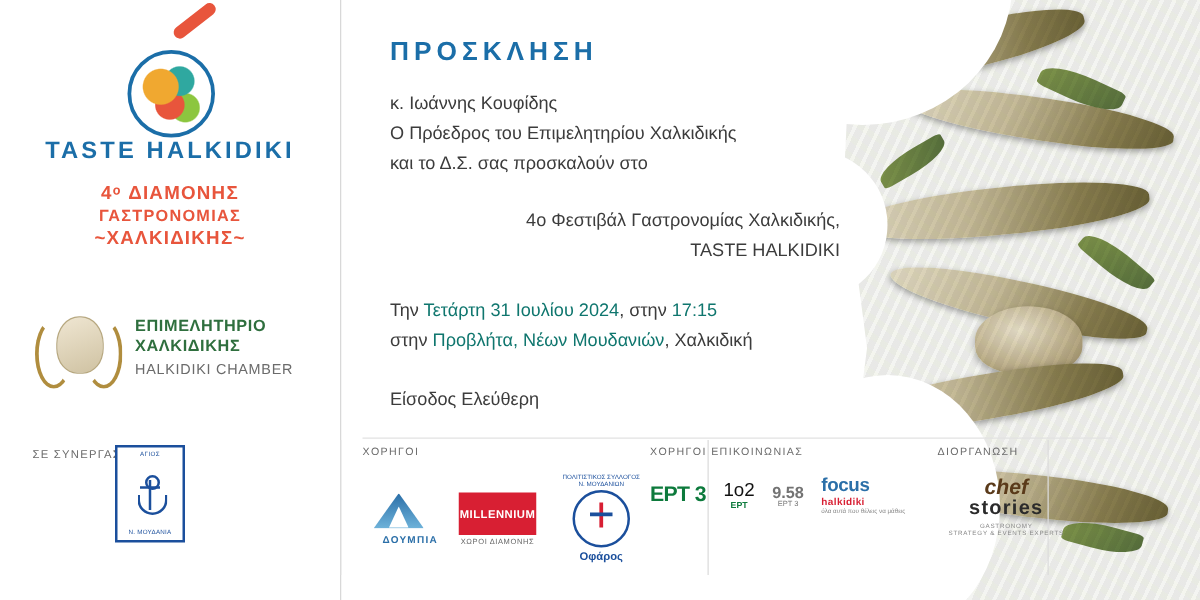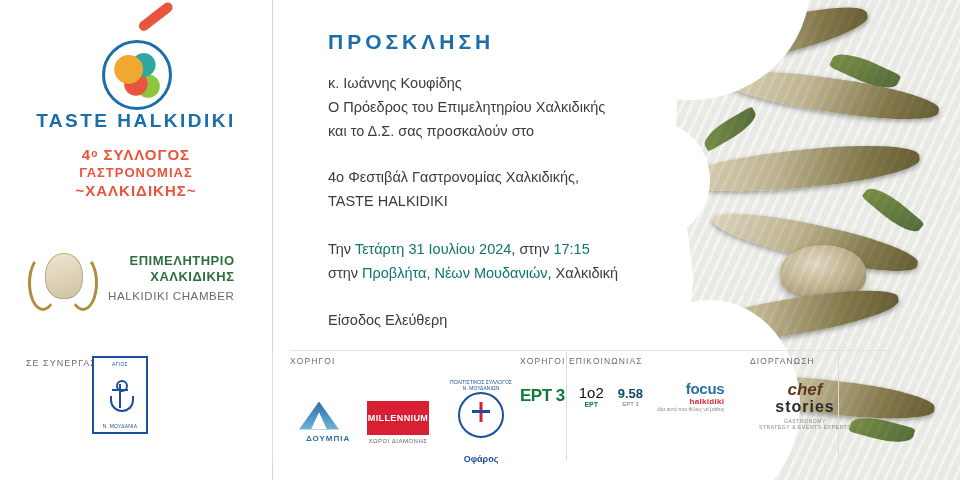--- a/index.html
+++ b/index.html
@@ -198,21 +198,21 @@
   }
   .wreath-l, .wreath-r {
     position: absolute;
     top: 10px;
     width: 24px; height: 50px;
     border: 3px solid #b08d3e;
     border-radius: 50%;
   }
   .wreath-l { left: 2px; border-right-color: transparent; border-top-color: transparent; }
   .wreath-r { right: 2px; border-left-color: transparent; border-top-color: transparent; }
-  .chamber-text { line-height: 1.25; text-align: right; }
+  .chamber-text { line-height: 1.25; }
   .ch-l1, .ch-l2 {
     font-size: 13px; font-weight: bold; color: #2f6f3e; letter-spacing: .5px;
   }
   .ch-l3 {
     font-size: 11.5px; color: #6b6b6b; letter-spacing: .6px; margin-top: 3px;
   }
 
   .coop {
     position: absolute;
     left: 26px; top: 358px;
@@ -256,37 +256,37 @@
     border: 2px solid #1b4f9c; border-radius: 50%;
   }
   .coop-bottom {
     position: absolute; bottom: 3px; left: 0; right: 0;
     font-size: 5px; color: #1b4f9c; text-align: center; letter-spacing: .2px;
   }
 
   
   .invite {
     position: absolute;
-    left: 328px; top: 30px;
+    left: 312px; top: 30px;
     width: 360px;
   }
   .invite-title {
     color: #1b6ea8;
     font-size: 21px;
     font-weight: bold;
     letter-spacing: 4px;
     margin-bottom: 18px;
   }
   .invite-p {
     font-size: 14.5px;
     line-height: 1.65;
     color: #3c3c3c;
     margin: 0 0 16px 0;
   }
-  .invite-p.block2 { margin-top: 22px; }
+  .invite-p.block2 { margin-top: 22px; text-align: right; }
   .invite-p.block3 { margin-top: 24px; }
   .invite-p.block4 { margin-top: 24px; }
   .b { font-weight: normal; color: #0f766e; }
 
   
   .sponsors {
     position: absolute;
     left: 290px; bottom: 14px;
     width: 600px;
     height: 110px;
@@ -356,37 +356,37 @@
     content: "";
     position: absolute; left: 50%; top: 8px; transform: translateX(-50%);
     width: 3px; height: 20px; background: #d81f33;
   }
   .ofa-circle::after {
     content: "";
     position: absolute; left: 50%; top: 16px; transform: translateX(-50%);
     width: 18px; height: 3px; background: #1b4f9c;
   }
   .ofa-text {
-    font-size: 9px; color: #1b4f9c; font-weight: bold; margin-top: 16px;
+    font-size: 9px; color: #1b4f9c; font-weight: bold; margin-top: 2px;
   }
   .ofa-top {
     font-size: 5px; color: #1b4f9c; line-height: 1.1; margin-bottom: 1px;
   }
 
   
   .ert3 {
     font-size: 17px; font-weight: bold; color: #0d7a3c; letter-spacing: -.5px;
   }
   .ert-small { text-align: center; }
   .ert-small .n1 { font-size: 15px; font-weight: normal; color: #111; }
   .ert-small .n2 { font-size: 7px; color: #0d7a3c; font-weight: bold; }
   .radio { text-align: center; }
-  .radio .num { font-size: 13px; font-weight: bold; color: #0c4a6e; }
+  .radio .num { font-size: 13px; font-weight: bold; color: #737373; }
   .radio .sub { font-size: 6px; color: #777; }
-  .focus { text-align: right; }
+  .focus { text-align: left; }
   .focus .f1t { font-size: 15px; font-weight: bold; color: #2b6fa8; letter-spacing: -.3px; }
   .focus .f2t { font-size: 8px; font-weight: bold; color: #d81f33; letter-spacing: .3px; }
   .focus .f3t { font-size: 5px; color: #888; }
 
   
   .chef { text-align: center; width: 110px; }
   .chef .c1 { font-size: 17px; font-style: italic; color: #5a3a1a; font-weight: bold; }
   .chef .c2 { font-size: 16px; color: #2b2b2b; font-weight: bold; letter-spacing: 1px; margin-top: -2px; }
   .chef .c3 { font-size: 5px; color: #888; letter-spacing: .6px; margin-top: 2px; }
   .chef .c4 { font-size: 5px; color: #888; letter-spacing: .6px; }
@@ -432,21 +432,21 @@
   <div class="left-col">
 
     <div class="logo-taste">
       <div class="pan">
         <div class="pan-handle"></div>
         <div class="pan-circle">
           <div class="pan-inner"></div>
         </div>
       </div>
       <div class="brand-title">TASTE HALKIDIKI</div>
-      <div class="fest-line1">4ᵒ ΣΥΛΛΟΓΟΣ</div>
+      <div class="fest-line1">4ᵒ ΔΙΑΜΟΝΗΣ</div>
       <div class="fest-line2">ΓΑΣΤΡΟΝΟΜΙΑΣ</div>
       <div class="fest-line3">~ΧΑΛΚΙΔΙΚΗΣ~</div>
     </div>
 
     <div class="chamber">
       <div class="chamber-emblem">
         <div class="wreath-l"></div>
         <div class="wreath-r"></div>
         <div class="chamber-head"></div>
       </div>

